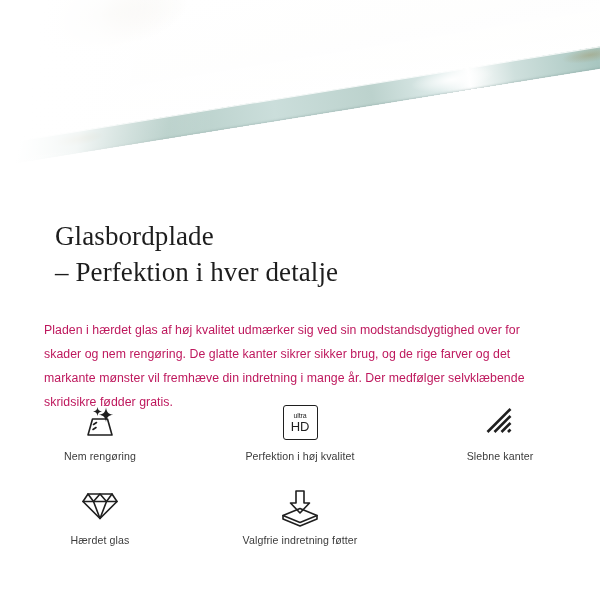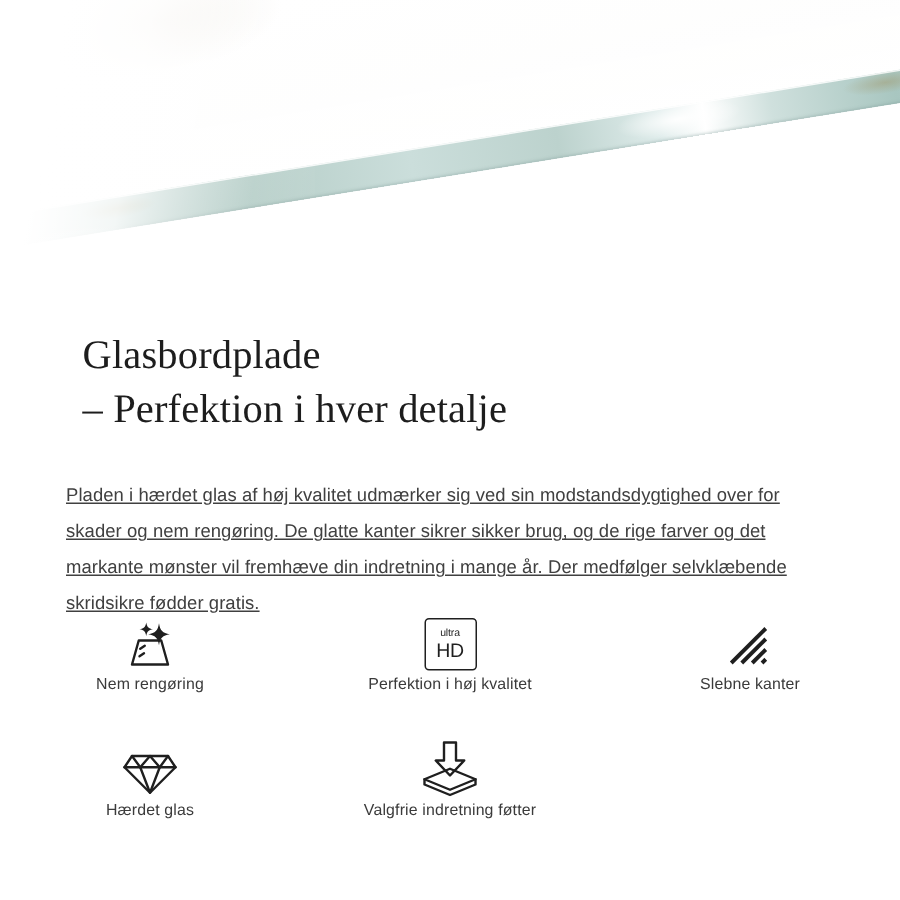--- a/index.html
+++ b/index.html
@@ -131,23 +131,22 @@
     color: #1d1d1d;
     letter-spacing: 0.1px;
   }
   .headline .l2 { display: block; }
 
   .body-copy {
     margin: 0;
     padding: 18px 44px 0 44px;
     font-size: 12.3px;
     line-height: 1.95;
-    color: #404040;
+    color: #be185d;
     letter-spacing: 0.05px;
-    text-decoration: underline;
   }
 
   
   .features {
     position: absolute;
     left: 0;
     top: 396px;
     width: 600px;
     display: grid;
     grid-template-columns: repeat(3, 1fr);
@@ -157,21 +156,21 @@
     display: flex;
     flex-direction: column;
     align-items: center;
     justify-content: flex-start;
     padding-top: 9px;
   }
   .feature-icon {
     width: 44px;
     height: 42px;
     display: flex;
-    align-items: flex-end;
+    align-items: flex-start;
     justify-content: center;
   }
   .feature-label {
     margin-top: 3px;
     font-size: 10.6px;
     color: #3b3b3b;
     text-align: center;
     letter-spacing: 0.1px;
     white-space: nowrap;
   }

